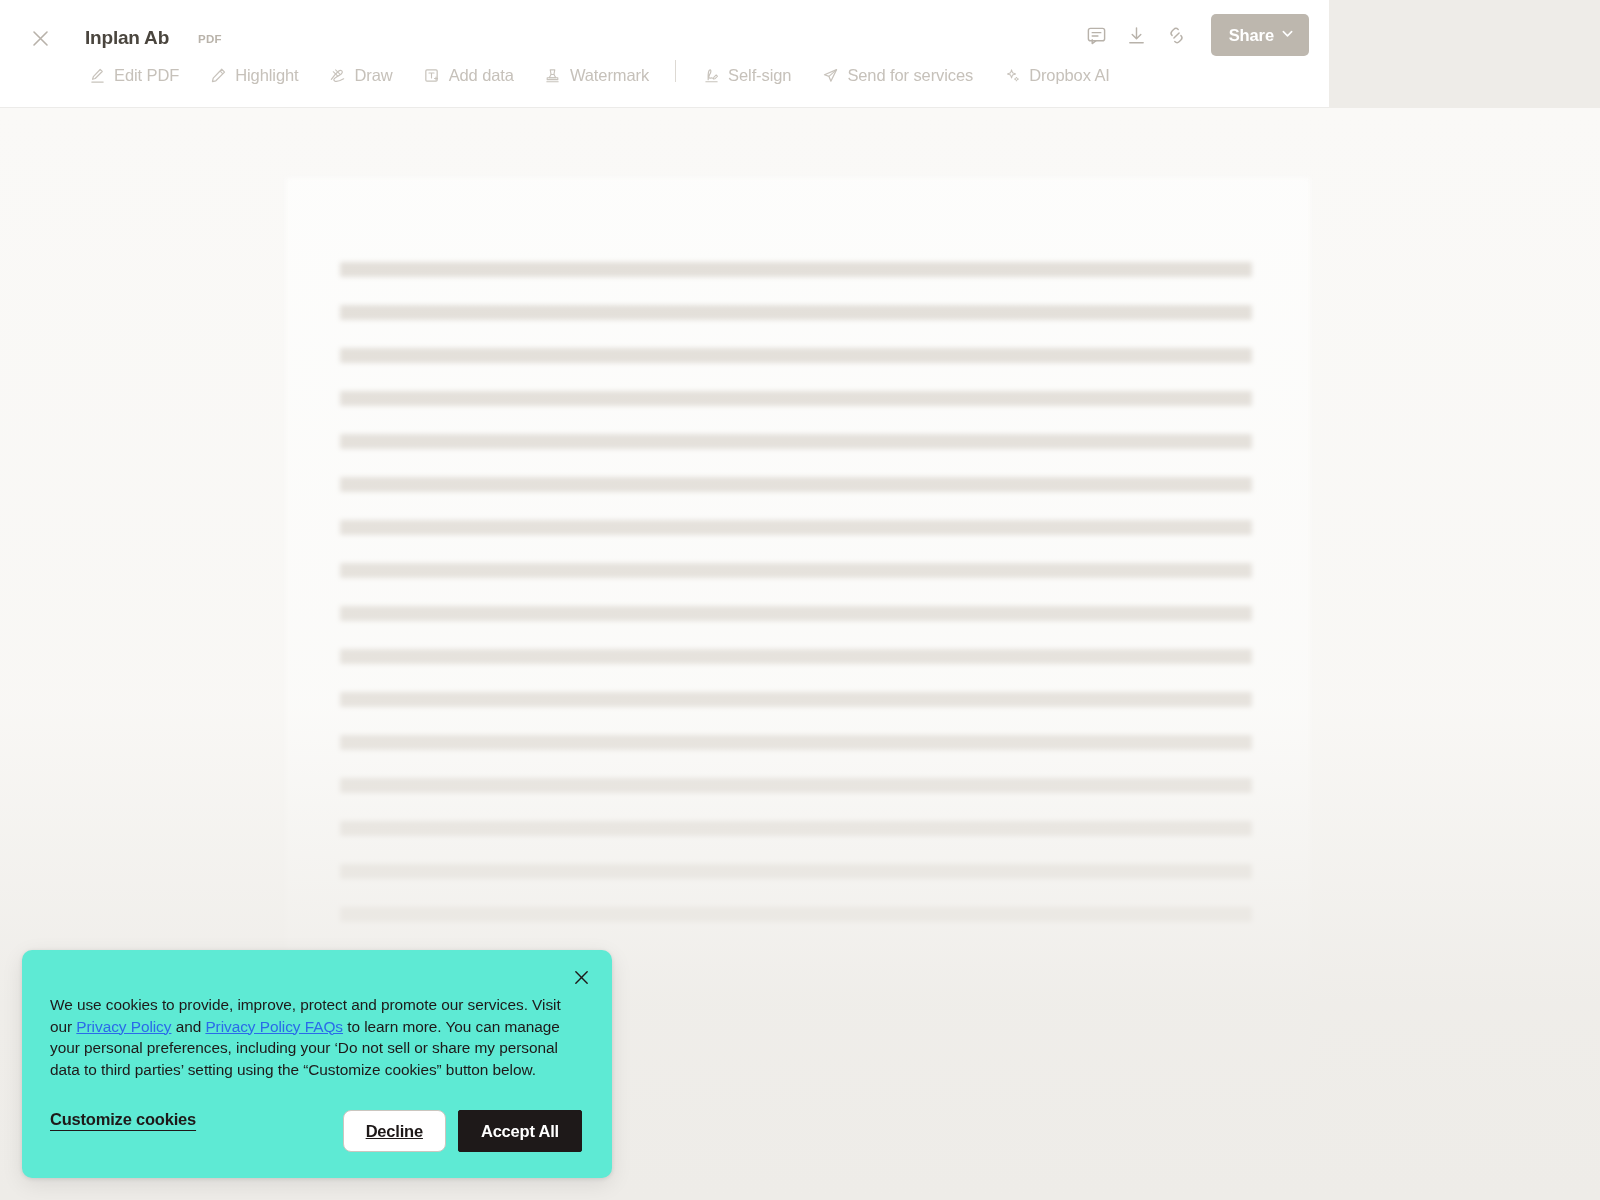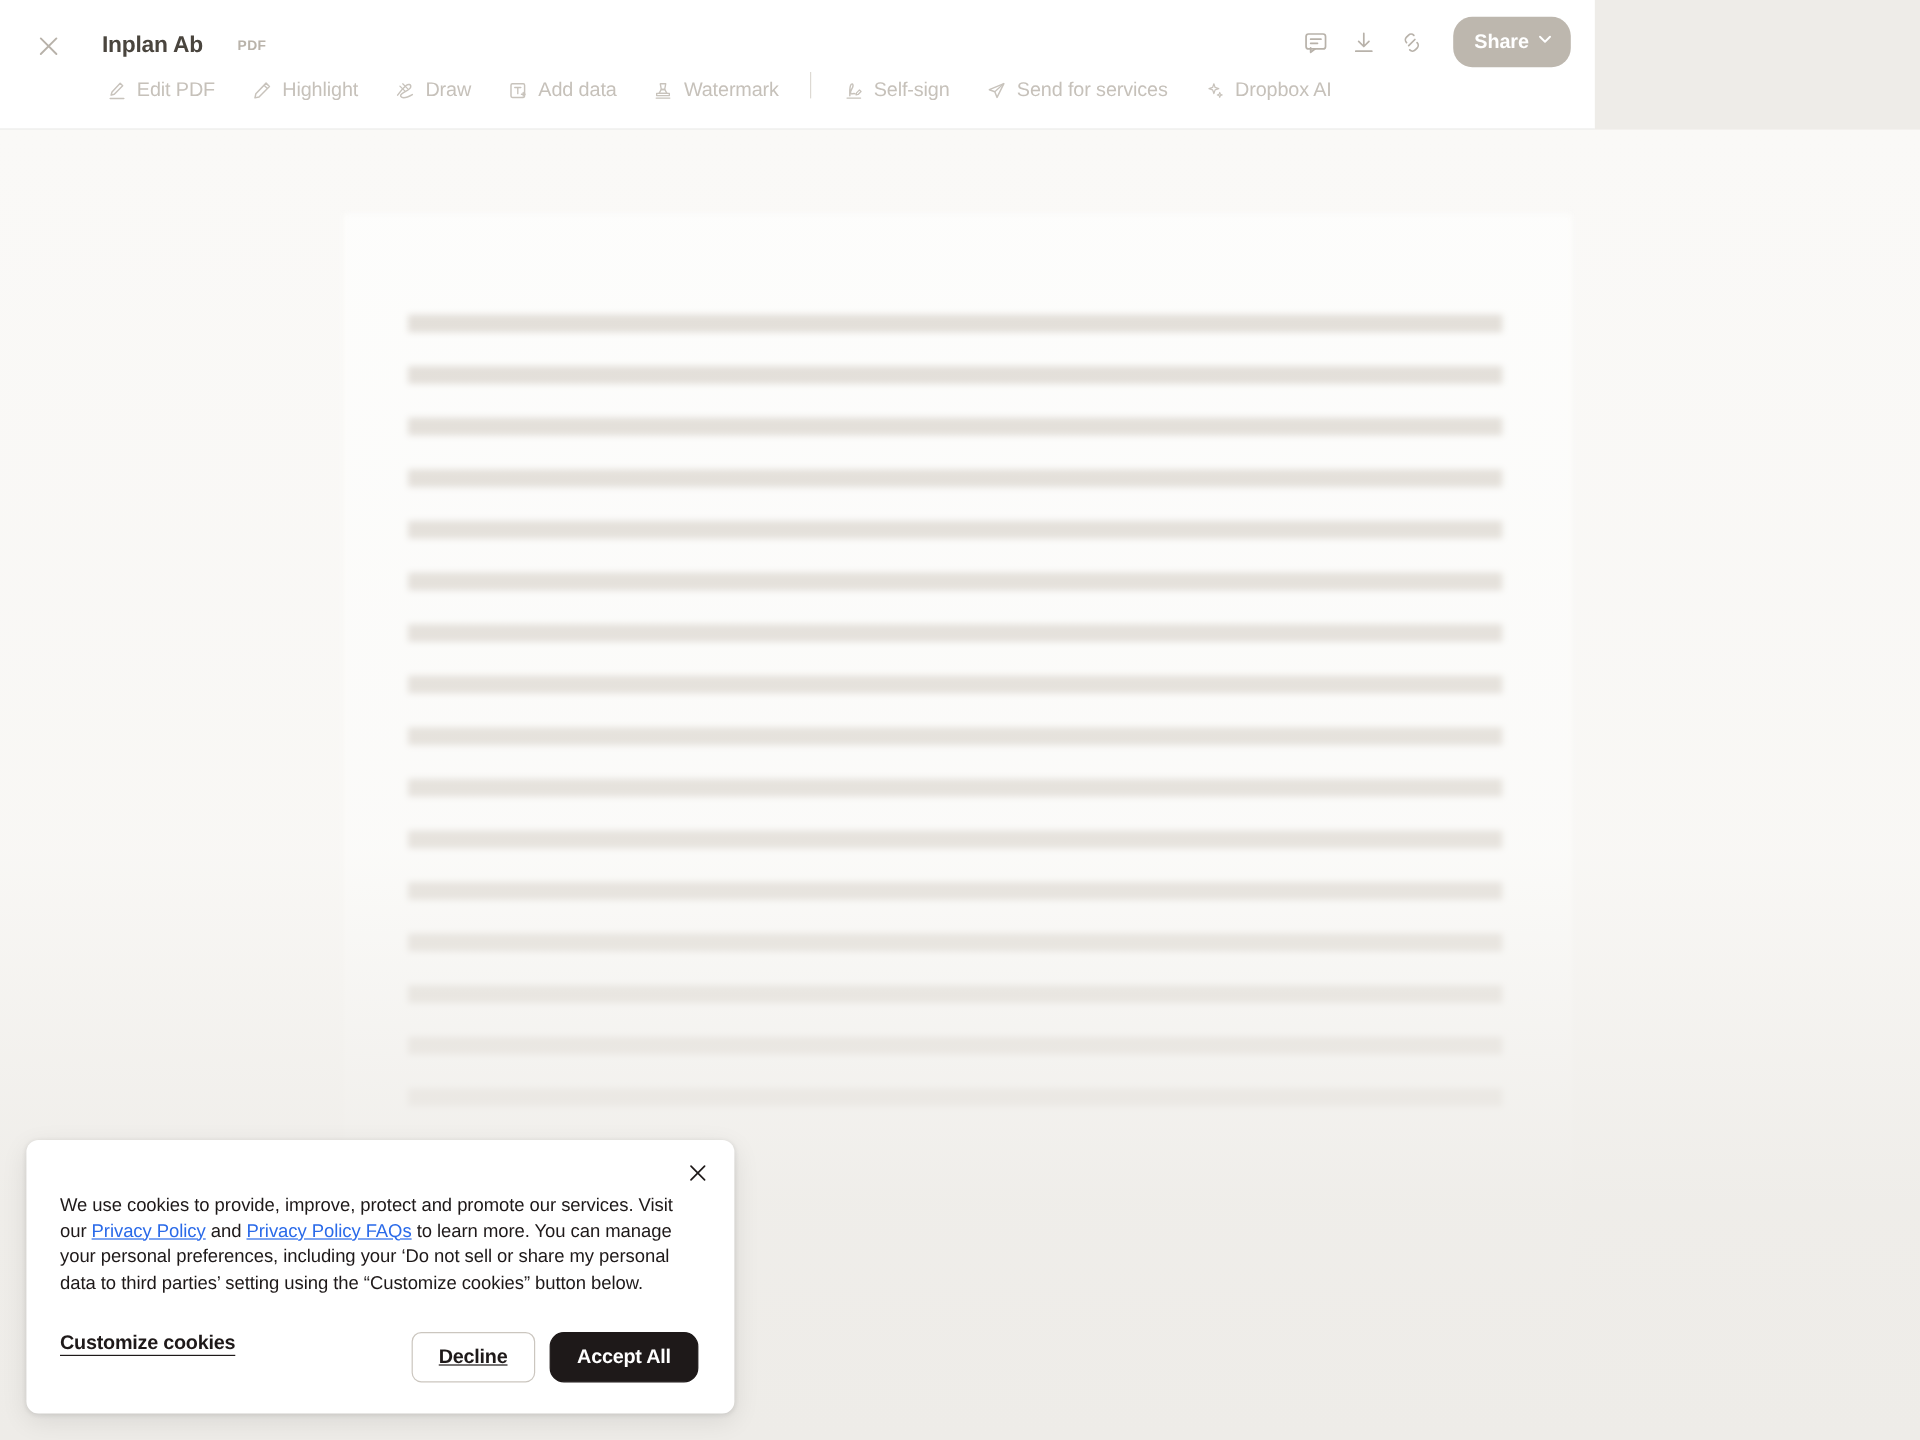--- a/index.html
+++ b/index.html
@@ -85,21 +85,21 @@
     cursor: pointer;
     border-radius: 6px;
   }
   .icon-btn svg { display: block; }
 
   .share-btn {
     margin-left: 14px;
     height: 42px;
     padding: 0 15px 0 18px;
     background: #bdb7ae;
-    border-radius: 16px;
+    border-radius: 5px;
     display: flex;
     align-items: center;
     gap: 7px;
     cursor: pointer;
   }
   .share-label {
     color: #ffffff;
     font-size: 16.5px;
     font-weight: bold;
     letter-spacing: -0.1px;
@@ -189,21 +189,21 @@
     margin-bottom: 28px;
     border-radius: 1px;
   }
 
   
   .cookie-banner {
     position: absolute;
     left: 22px;
     bottom: 22px;
     width: 590px;
-    background: #ffffff;
+    background: #5eead4;
     border-radius: 10px;
     box-shadow: 0 1px 4px rgba(0,0,0,0.10), 0 6px 22px rgba(0,0,0,0.09);
     z-index: 50;
     padding: 26px 30px 26px 28px;
   }
 
   .cookie-close {
     position: absolute;
     right: 16px;
     top: 12px;
@@ -267,21 +267,21 @@
     cursor: pointer;
     letter-spacing: -0.2px;
     text-decoration: underline;
   }
 
   .btn-accept {
     height: 42px;
     padding: 0 22px;
     background: #1e1919;
     border: 1px solid #1e1919;
-    border-radius: 12px;
+    border-radius: 2px;
     font-family: "Liberation Sans", sans-serif;
     font-size: 16.5px;
     font-weight: bold;
     color: #ffffff;
     cursor: pointer;
     letter-spacing: -0.2px;
   }
 </style>
 </head>
 <body>

